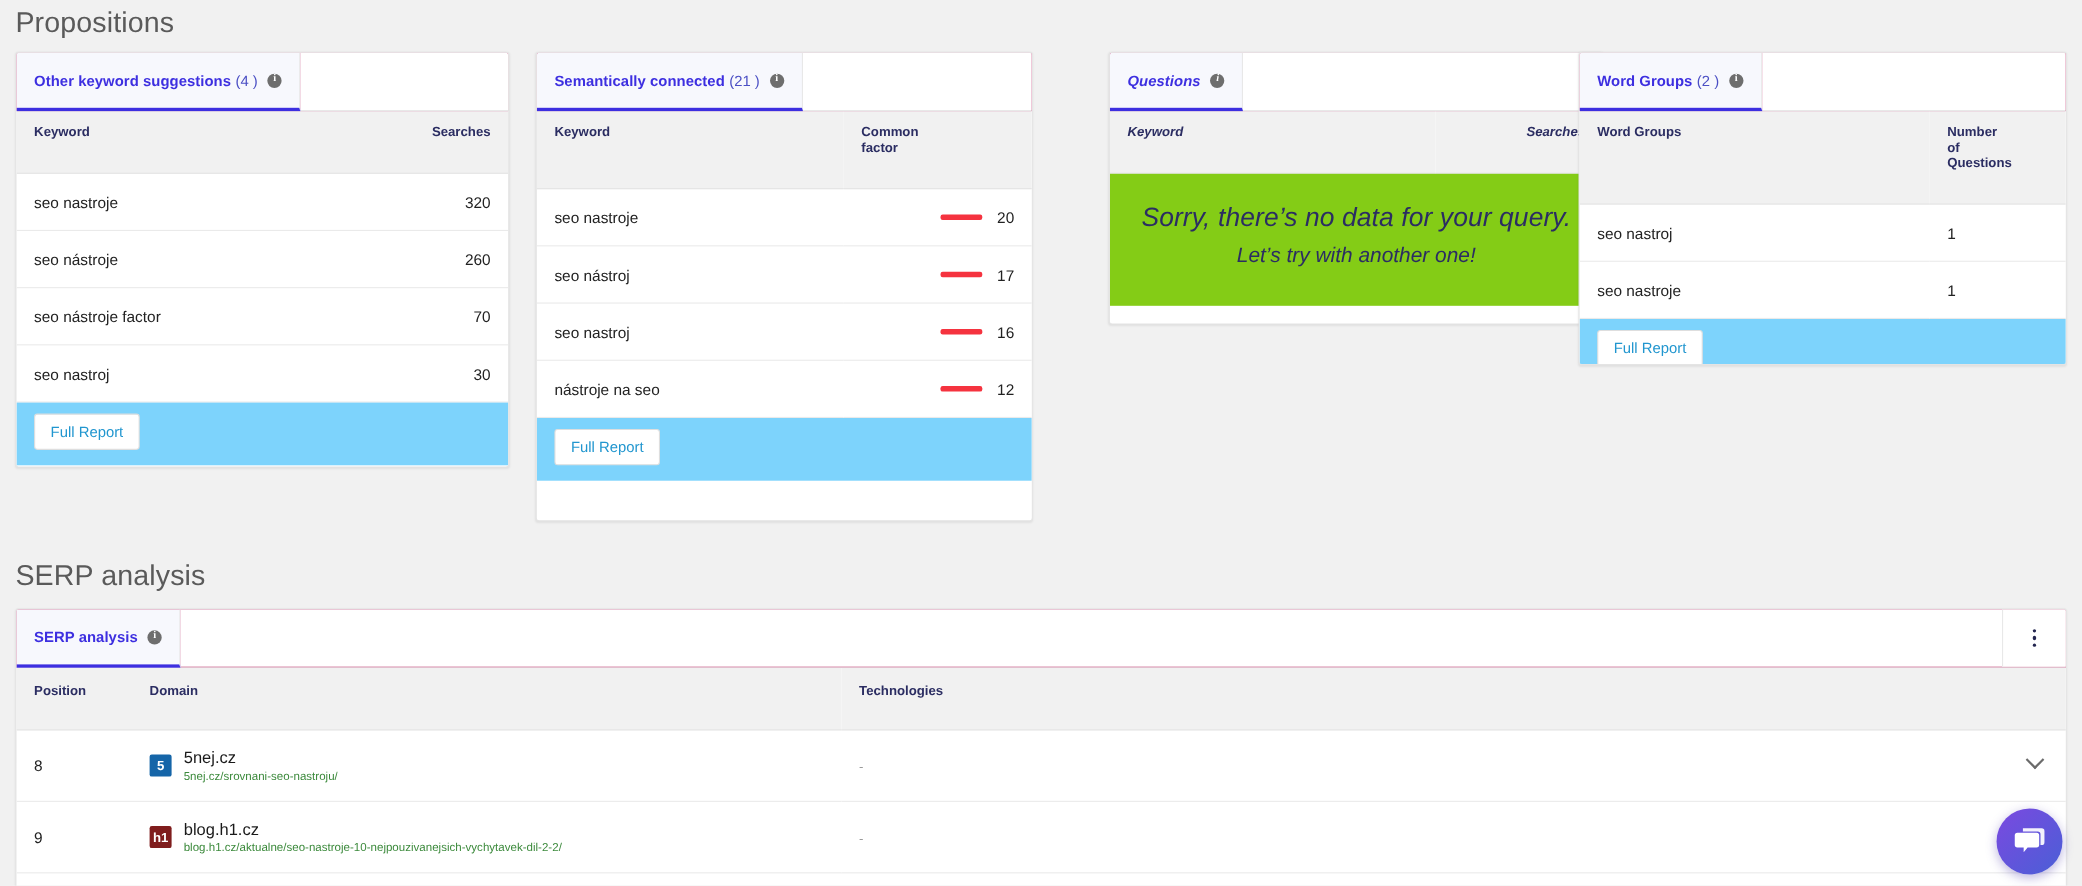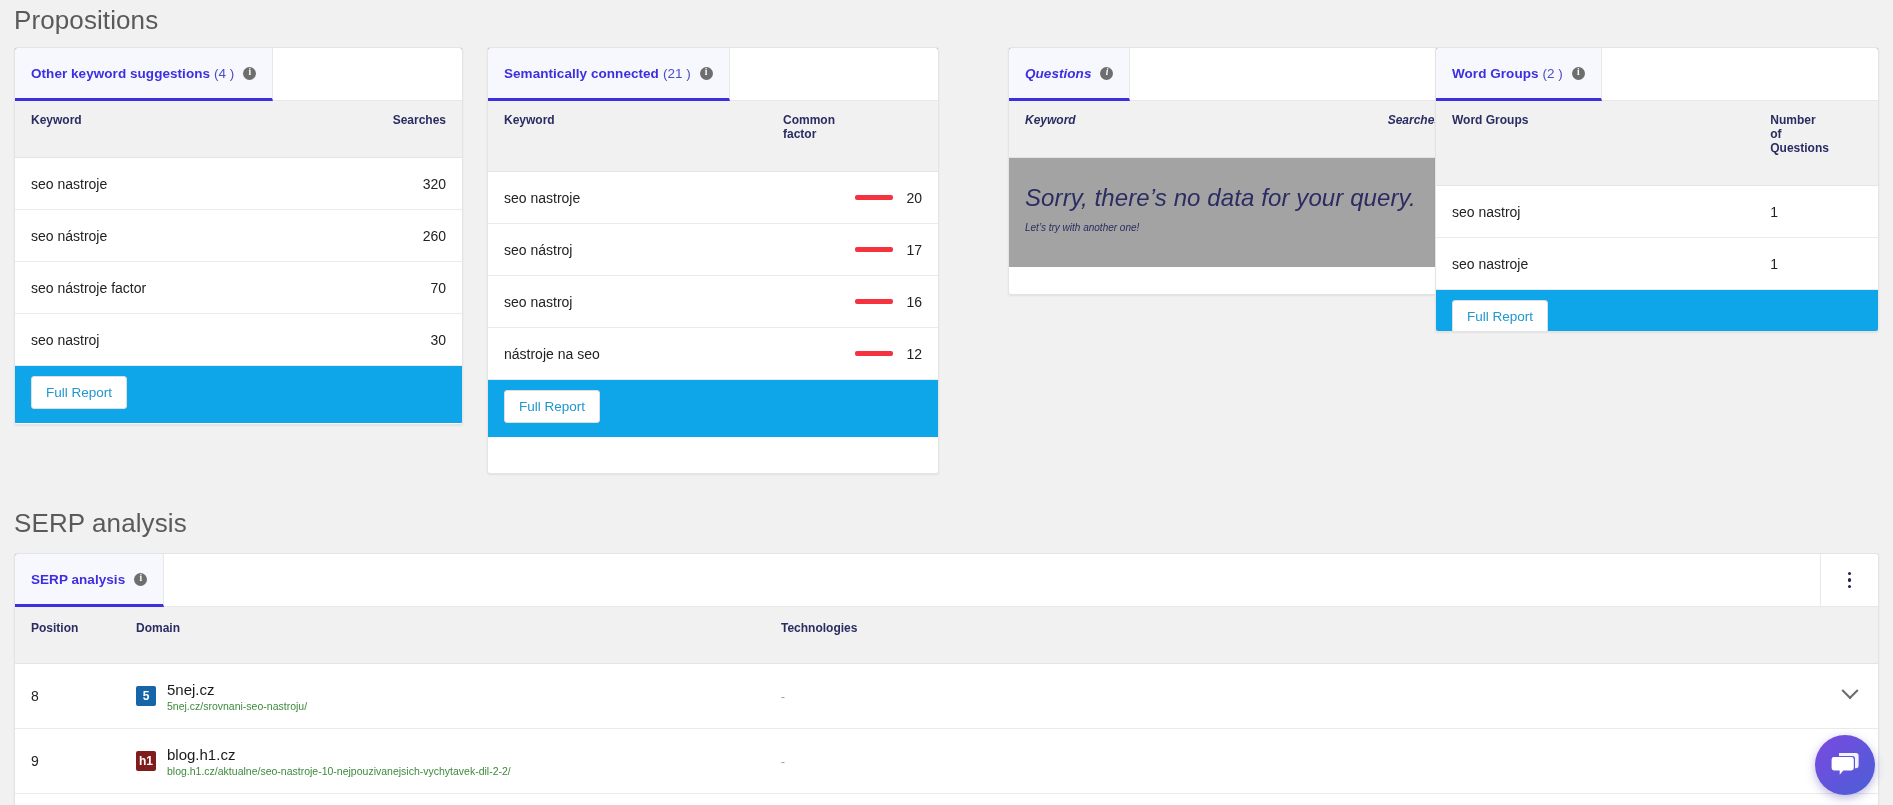--- a/index.html
+++ b/index.html
@@ -103,21 +103,21 @@
     padding: 15px 16px;
     border-bottom: 1px solid #eaeaea;
     height: 52px;
     vertical-align: middle;
     overflow: hidden;
     text-overflow: ellipsis;
     white-space: nowrap;
   }
 
   
-  .report-row { padding: 10px 16px 14px 16px; background: #0ea5e9; }
+  .report-row { padding: 10px 16px 14px 16px; background: #7dd3fc; }
   .full-report-btn {
     display: inline-block;
     padding: 8px 14px;
     font-size: 13.5px;
     color: #2196cf;
     background: #fff;
     border: 1px solid #dedede;
     border-radius: 3px;
     cursor: pointer;
     font-family: "Liberation Sans", sans-serif;
@@ -133,33 +133,34 @@
   .cf-bar {
     display: block;
     height: 5px;
     border-radius: 2px;
     background: #f5333f;
   }
   .cf-val { font-size: 14px; color: #222; min-width: 17px; text-align: right; }
 
   
   .empty-wrap {
-    background: #a3a3a3;
+    background: #84cc16;
     padding: 26px 16px 34px 16px;
+    text-align: center;
   }
   .empty-title {
     font-size: 24px;
     color: #2b2d62;
     font-weight: 400;
     line-height: 1.17;
     letter-spacing: .1px;
   }
   .empty-sub {
     margin-top: 10px;
-    font-size: 10px;
+    font-size: 19px;
     color: #2b2d62;
     font-weight: 400;
   }
 
   
   #serp-card { left: 14px; top: 553px; width: 1865px; height: 260px; }
   #serp-card .tabstrip { position: relative; }
   .kebab-btn {
     position: absolute;
     right: 0; top: 0;

